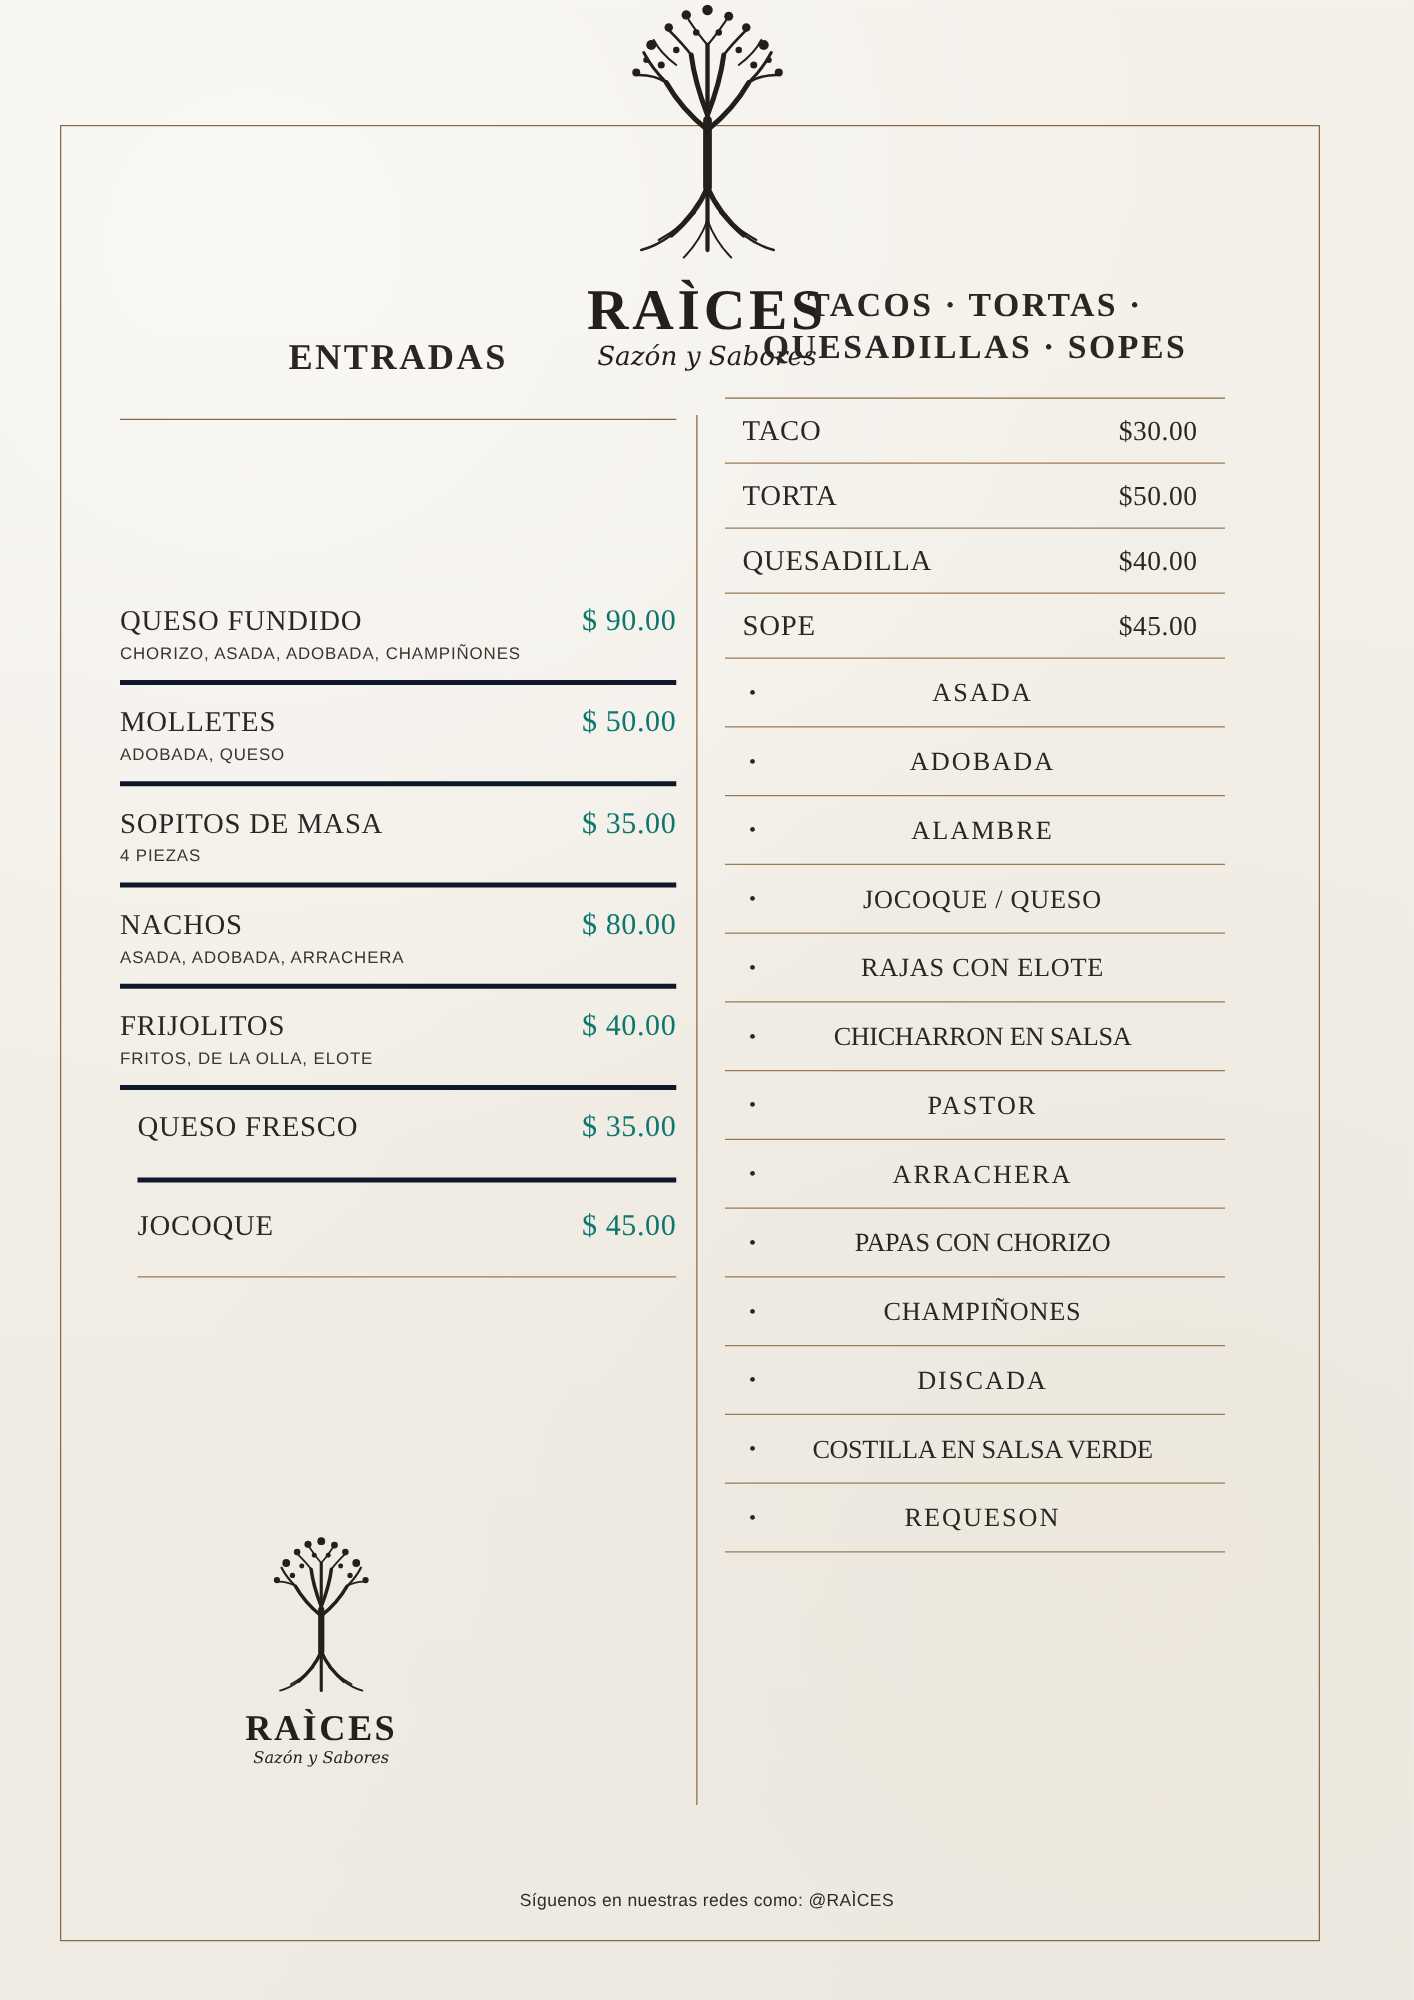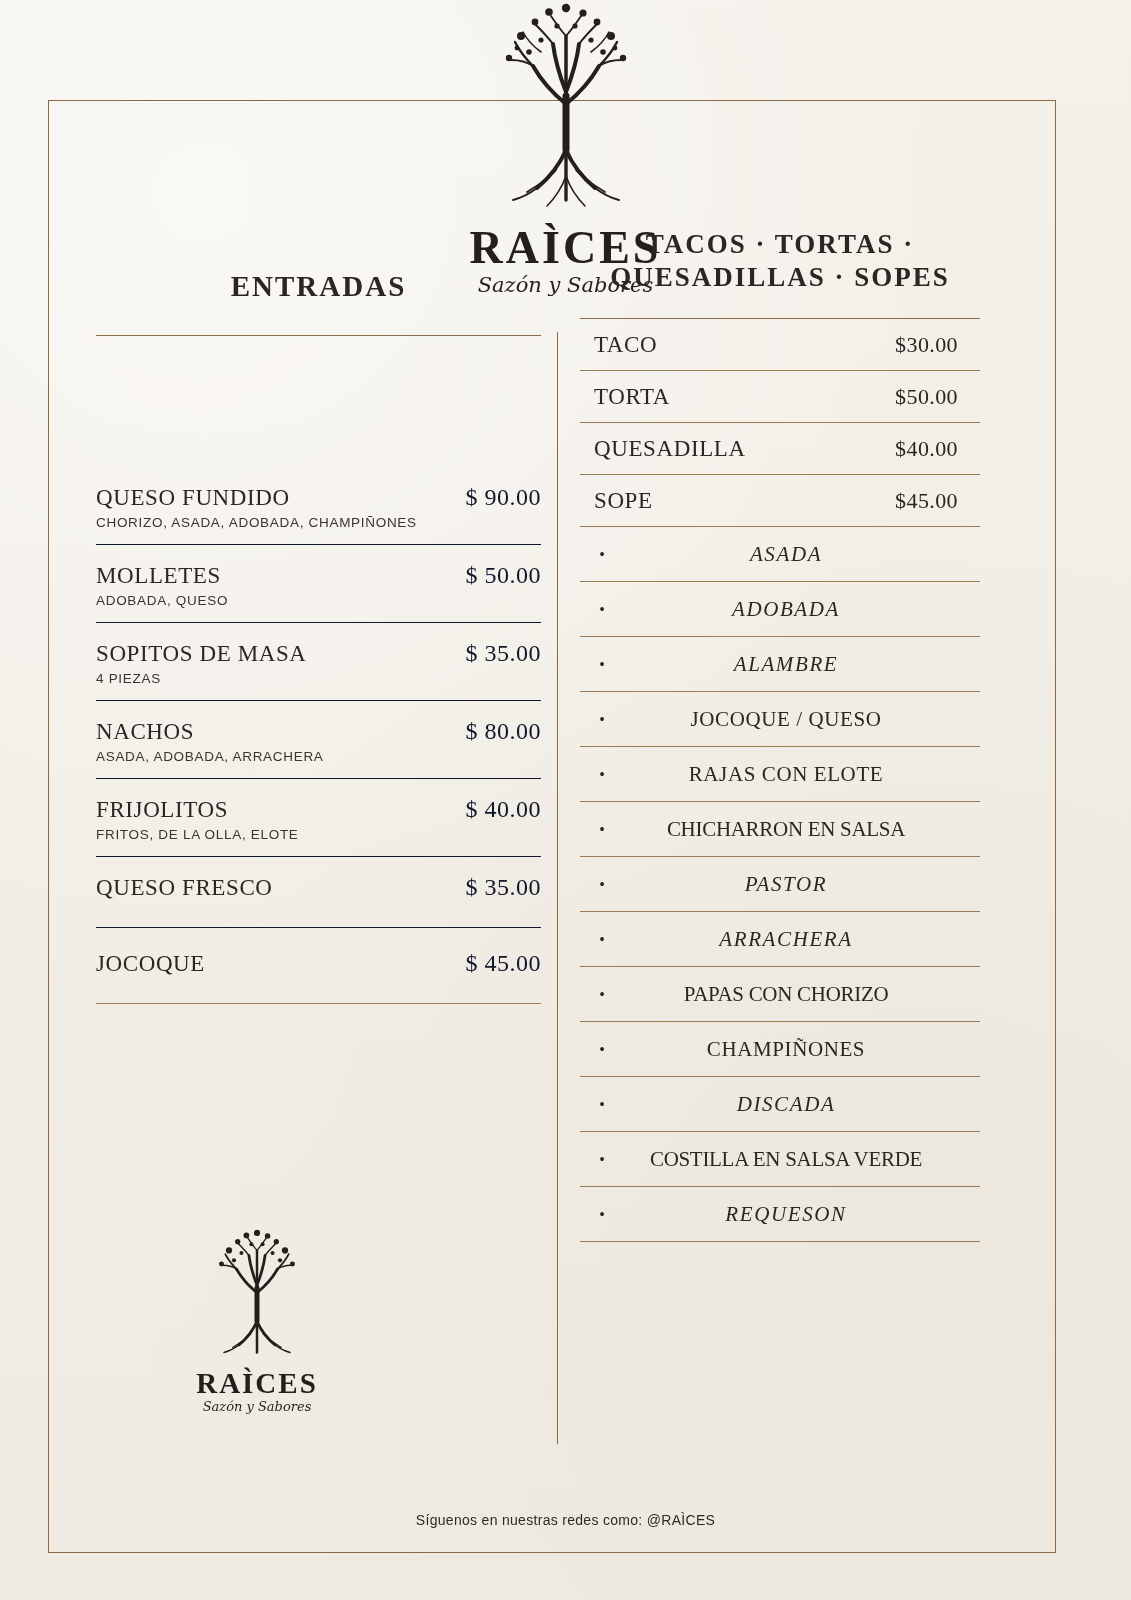--- a/index.html
+++ b/index.html
@@ -111,52 +111,52 @@
     margin-top: 24px;
     height: 1px;
     background: #8a6a42;
   }
 
   
   .left-items { margin-top: 148px; }
   .item {
     position: relative;
     padding-bottom: 14px;
-    border-bottom: 1px solid #0f172a;
+    border-bottom: 4px solid #0f172a;
     margin-bottom: 17px;
   }
   .item:last-child { border-bottom: 1px solid #9b7b53; }
   .item-row {
     display: flex;
     align-items: baseline;
     justify-content: space-between;
   }
   .item-name {
     font-family: "Liberation Serif", serif;
     font-size: 23px;
     letter-spacing: 0.6px;
     color: #2b2622;
     white-space: nowrap;
   }
   .item-price {
     font-family: "Liberation Serif", serif;
     font-size: 24px;
     letter-spacing: 0.5px;
-    color: #0f172a;
+    color: #0f766e;
     padding-left: 10px;
   }
   .item-desc {
     margin-top: 4px;
     font-family: "Liberation Sans", sans-serif;
     font-size: 13.5px;
     letter-spacing: 0.7px;
     color: #3a342f;
   }
   .item.no-desc .item-row { align-items: baseline; }
-  .item.tall { padding-bottom: 26px; margin-bottom: 22px; }
+  .item.tall { padding-bottom: 26px; margin-bottom: 22px; margin-left: 14px; }
 
   
   .price-row {
     display: flex;
     align-items: flex-end;
     justify-content: space-between;
     padding: 13px 4px 12px 14px;
     border-bottom: 1px solid #9b7b53;
   }
   .price-row .name {
@@ -185,21 +185,21 @@
     flex: 0 0 16px;
   }
   .bullet-row .blabel {
     flex: 1 1 auto;
     text-align: center;
     font-size: 21px;
     letter-spacing: 0.6px;
     padding-right: 18px;
   }
   .bullet-row .blabel.tight { letter-spacing: -0.3px; }
-  .bullet-row .blabel.wide { letter-spacing: 1.6px; font-style: italic; }
+  .bullet-row .blabel.wide { letter-spacing: 1.6px; }
 
   
   .footer {
     position: absolute;
     left: 0;
     right: 0;
     top: 1512px;
     text-align: center;
     font-family: Liberation Sans, sans-serif;
     font-size: 14px;

